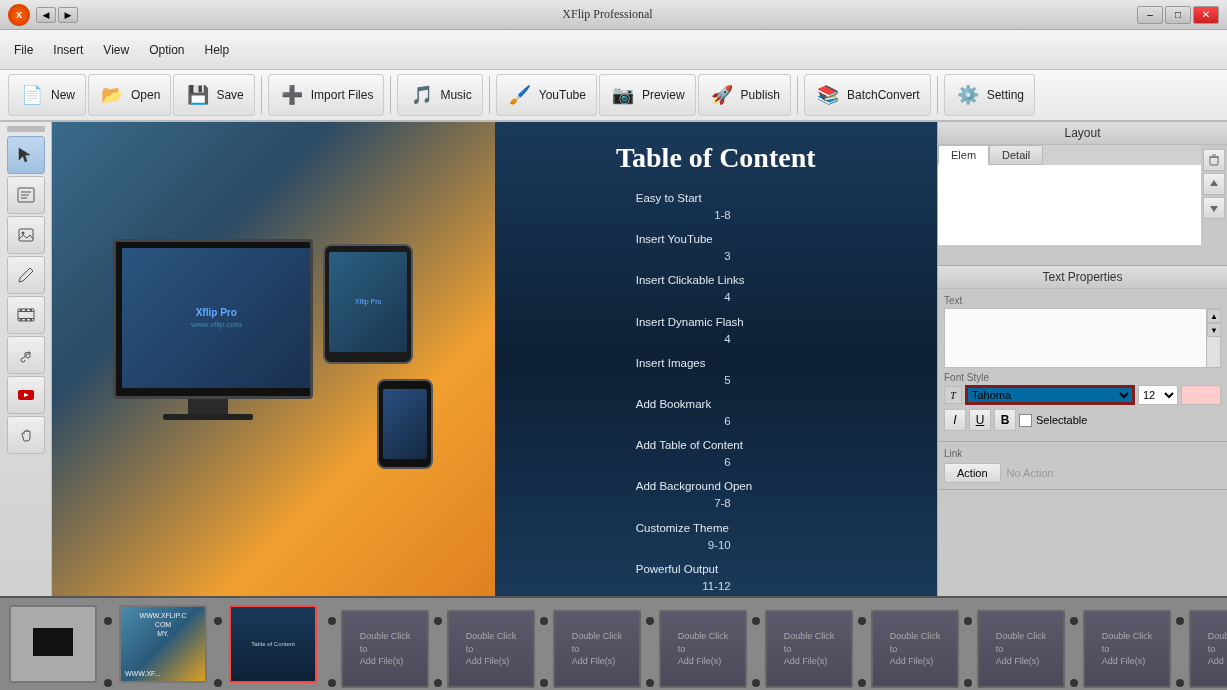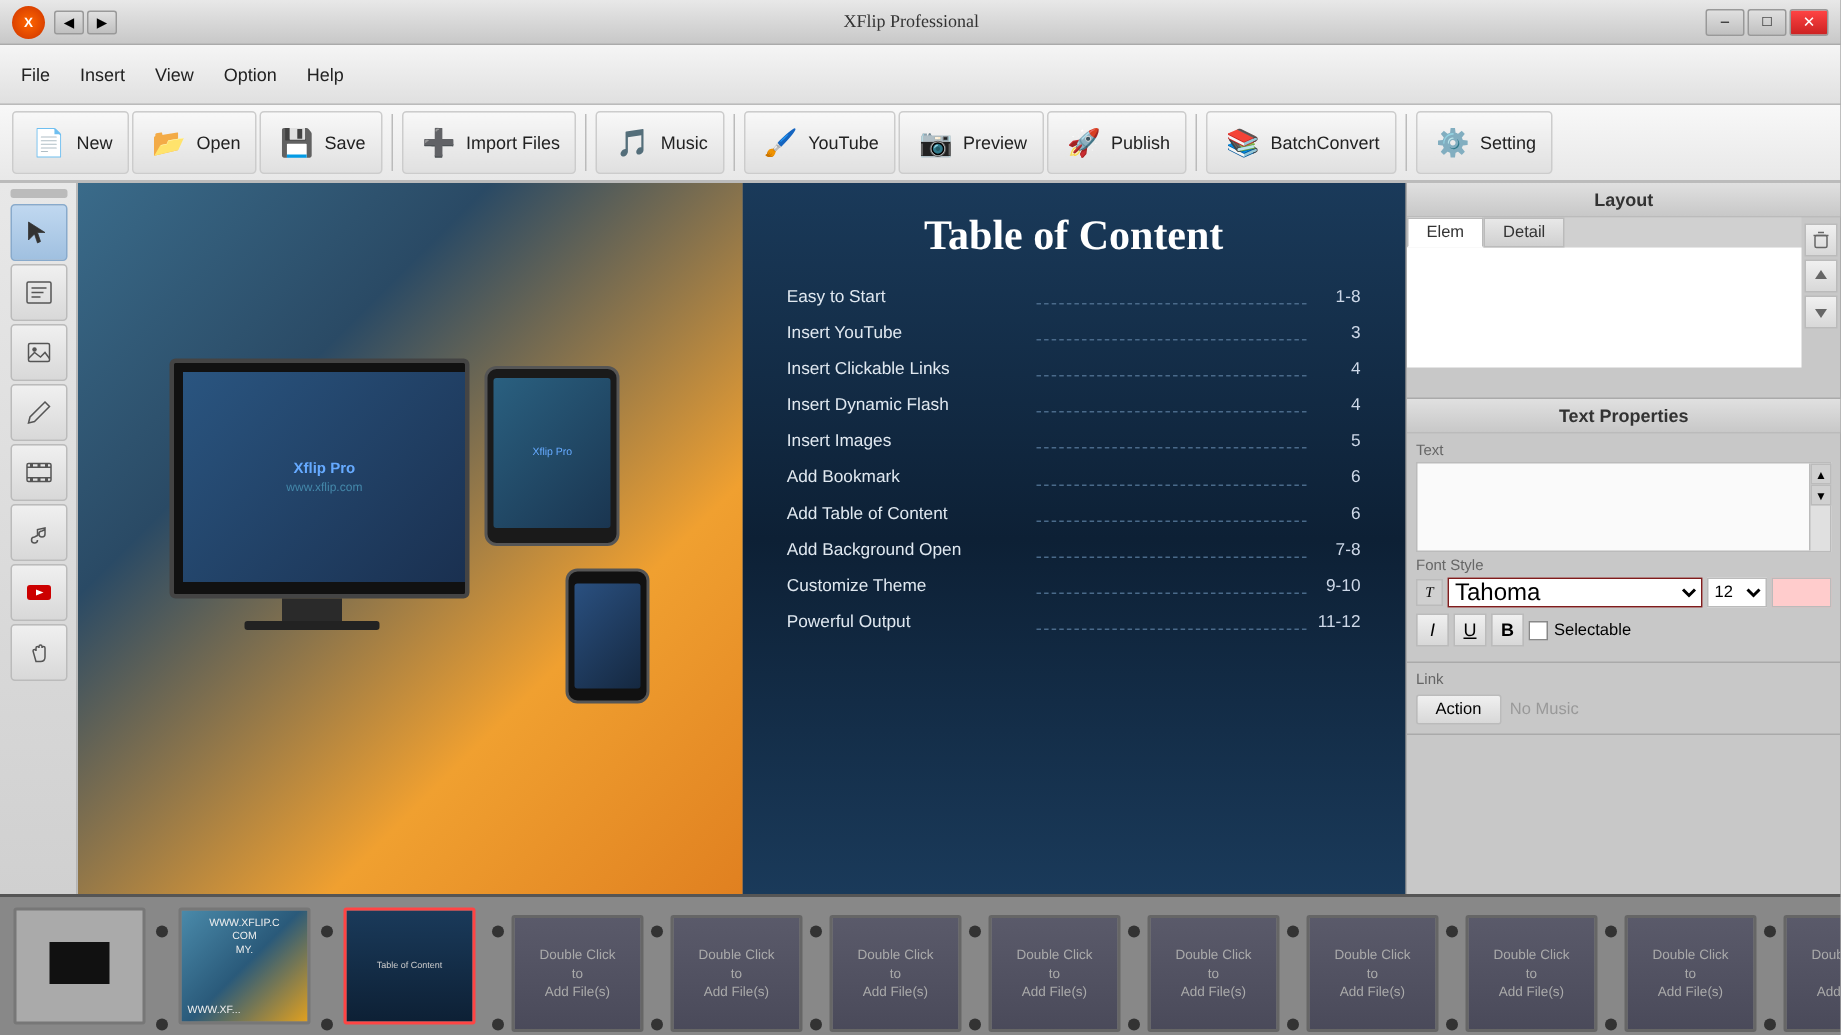--- a/index.html
+++ b/index.html
@@ -170,41 +170,42 @@
       margin-bottom: 16px;
       font-family: Georgia, serif;
     }
     .toc-item {
       display: flex;
       align-items: center;
       color: #cdd8e8;
       font-size: 11.5px;
       margin-bottom: 8px;
       line-height: 1.4;
+      flex-direction: column;
     }
     .toc-label { min-width: 160px; color: #e0e8f0; font-weight: 500; }
     .toc-dots { flex: 1; border-bottom: 1px dashed #4a6a8a; margin: 0 6px; height: 10px; }
     .toc-num { color: #cdd8e8; min-width: 30px; text-align: right; }
 
     
     .right-panel {
       width: 290px;
       background: #c8c8c8;
       border-left: 1px solid #aaa;
       display: flex;
       flex-direction: column;
     }
     .panel-section {
       border-bottom: 1px solid #aaa;
     }
     .panel-header {
       background: linear-gradient(to bottom, #e0e0e0, #c8c8c8);
       padding: 4px 8px;
       font-size: 12px;
-      font-weight: bold;
+      font-weight: normal;
       color: #333;
       text-align: center;
       border-bottom: 1px solid #bbb;
     }
     .panel-tabs {
       display: flex;
       background: #d0d0d0;
     }
     .panel-tab {
       padding: 3px 12px;
@@ -263,22 +264,22 @@
     .font-row {
       display: flex; gap: 3px; align-items: center; margin-bottom: 4px;
     }
     .font-icon {
       width: 18px; height: 18px;
       background: #d0d0d0; border: 1px solid #bbb;
       display: flex; align-items: center; justify-content: center;
       font-size: 10px; font-family: serif;
     }
     .font-select {
-      flex: 1; height: 20px; font-size: 16px;
-      border: 1px solid #7f1d1d; background: #ffffff;
+      flex: 1; height: 20px; font-size: 11px;
+      border: 3px solid #7f1d1d; background: #0369a1;
     }
     .size-select {
       width: 40px; height: 20px; font-size: 11px;
       border: 1px solid #bbb; background: white;
     }
     .color-box {
       width: 40px; height: 20px;
       border: 1px solid #bbb;
       background: #ffcccc;
     }
@@ -353,21 +354,21 @@
       padding: 4px 0;
     }
     .connector-hole {
       width: 8px; height: 8px;
       background: #333;
       border-radius: 50%;
       margin: 0 auto;
     }
 
     .empty-page-text {
-      text-align: center; font-size: 9px; color: #aaa; line-height: 1.4;
+      font-size: 9px; color: #aaa; line-height: 1.4;
     }
 
     .page-thumb-inner {
       width: 100%; height: 100%;
       display: flex; flex-direction: column;
       align-items: center; justify-content: center;
     }
     .black-rect {
       width: 40px; height: 28px;
       background: #111;
@@ -665,21 +666,21 @@
           </div>
         </div>
       </div>
     </div>
 
     <div class="panel-section">
       <div class="link-section">
         <div class="prop-label">Link</div>
         <div class="link-row">
           <div class="action-btn">Action</div>
-          <span class="no-action-text">No Music</span>
+          <span class="no-action-text">No Action</span>
         </div>
       </div>
     </div>
   </div>
 
 </div>
 
 <div class="filmstrip">
 
   <div class="film-page">

